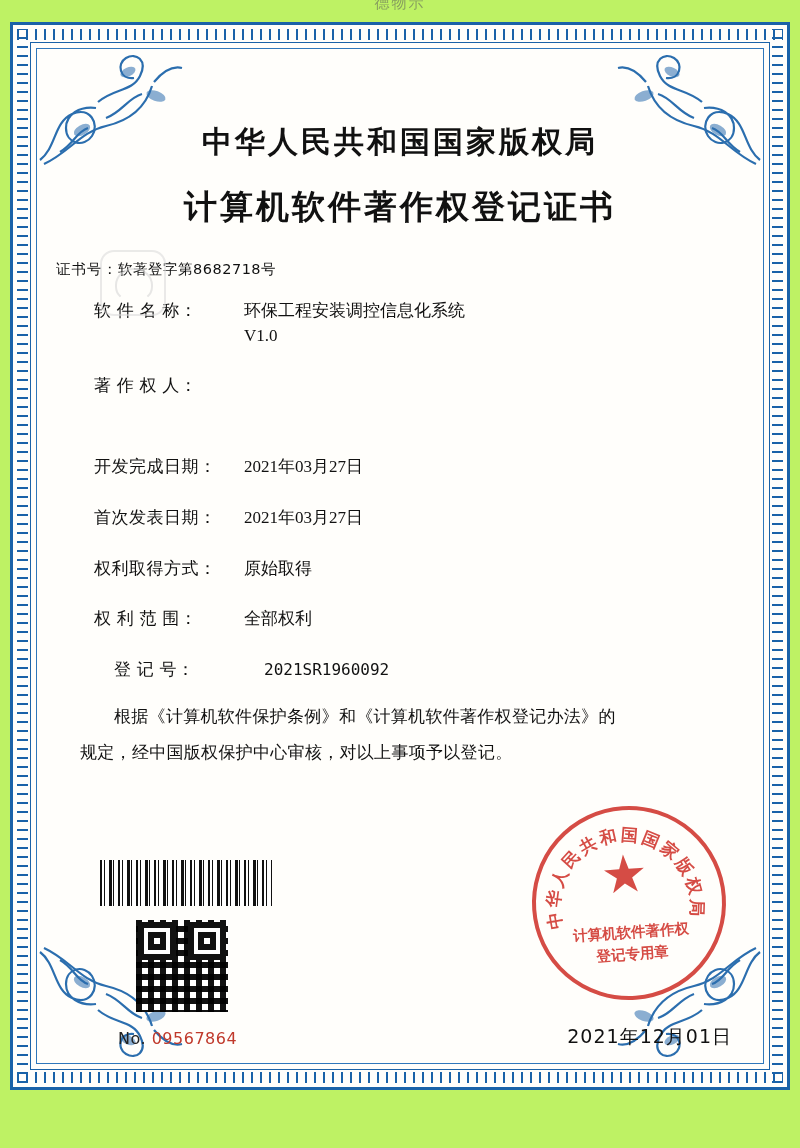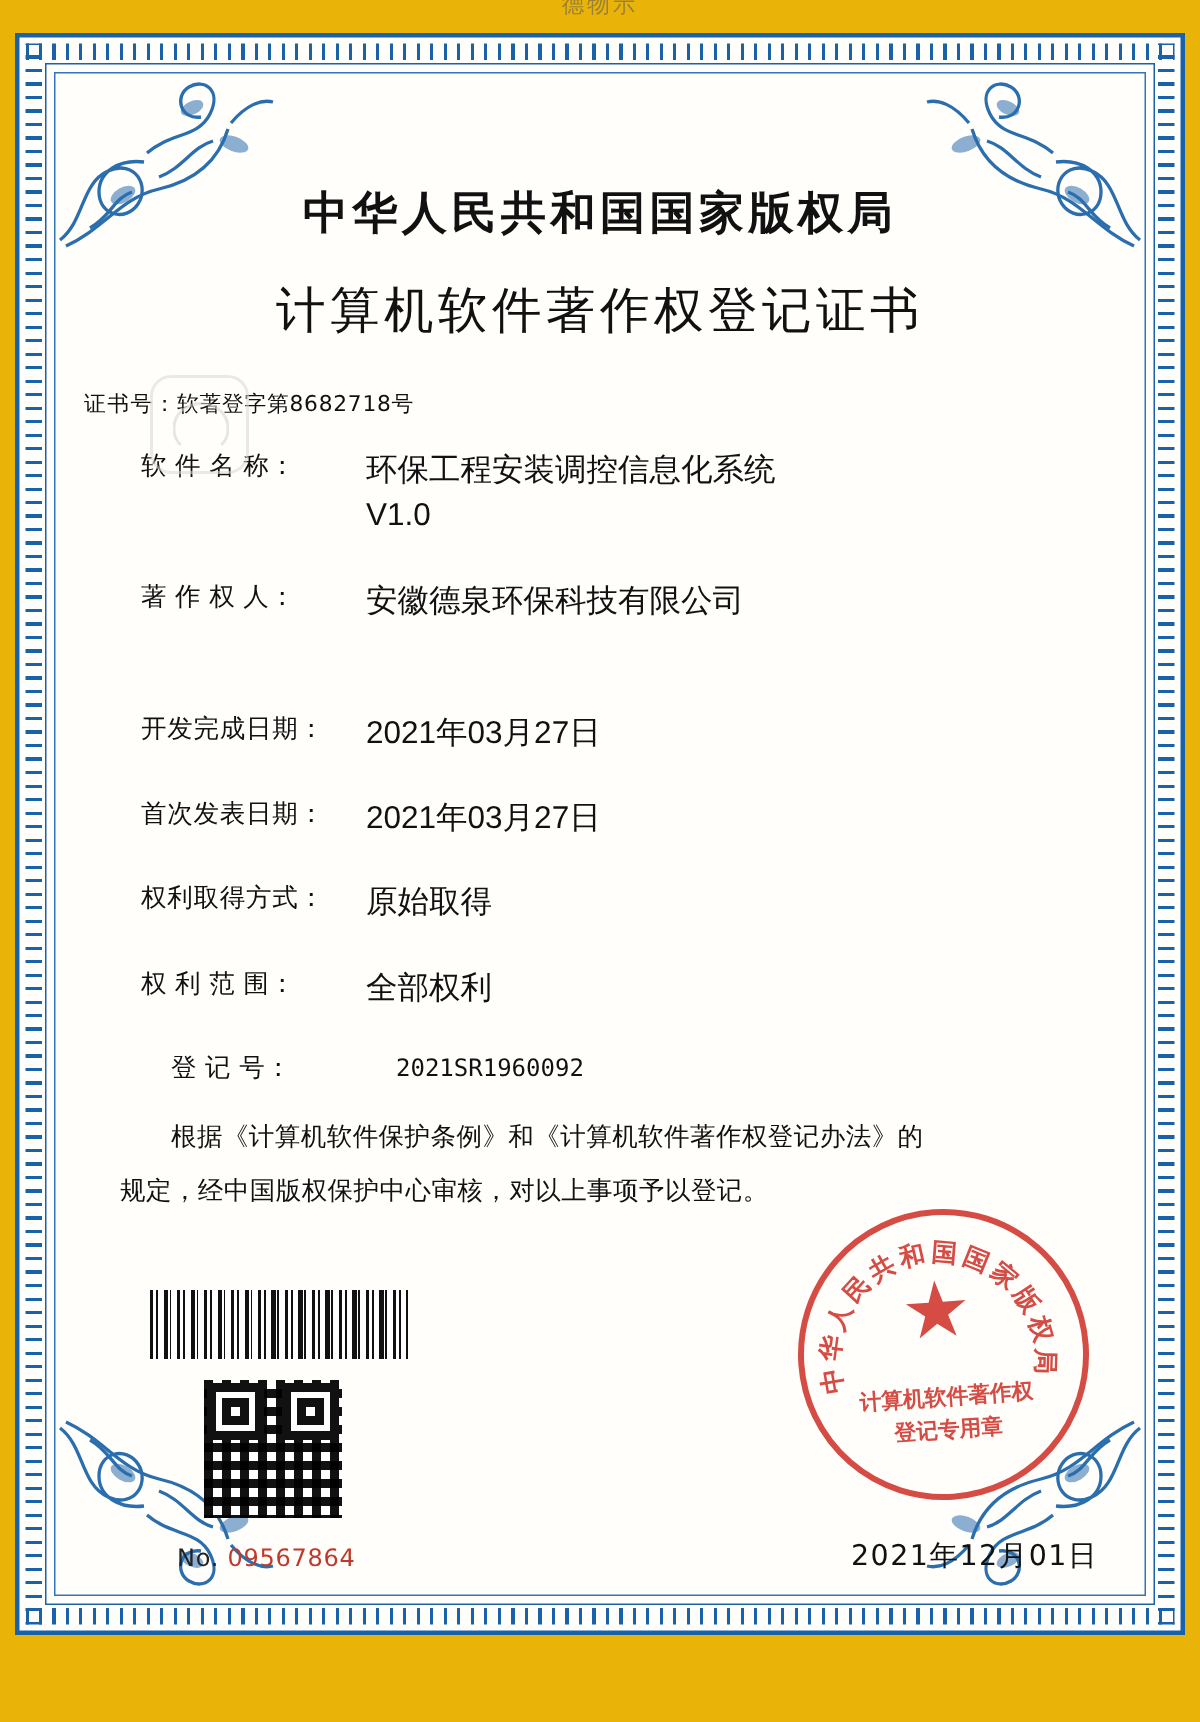--- a/index.html
+++ b/index.html
@@ -12,21 +12,21 @@
     height: 1148px;
     font-family: "DejaVu Sans", sans-serif;
     position: relative;
     overflow: hidden;
   }
 
   
   .page {
     position: absolute;
     inset: 0;
-    background: #eab308;
+    background: #bef264;
   }
 
   .top-stamp {
     position: absolute;
     top: -6px;
     left: 50%;
     transform: translateX(-50%);
     font-size: 15px;
     color: #5a5a5a;
     letter-spacing: 2px;
@@ -95,21 +95,21 @@
     text-align: center;
     font-size: 30px;
     font-weight: bold;
     letter-spacing: 3px;
     color: #111;
     font-family: "DejaVu Sans", sans-serif;
   }
   .title2 {
     text-align: center;
     font-size: 33px;
-    font-weight: normal;
+    font-weight: bold;
     letter-spacing: 3px;
     color: #111;
     margin-top: 22px;
     font-family: "DejaVu Serif", serif;
   }
 
   .certno {
     margin-top: 30px;
     padding-right: 18px;
     font-size: 14.5px;
@@ -151,24 +151,24 @@
   }
   .row .label {
     width: 150px;
     flex: none;
     font-size: 17px;
     color: #111;
     letter-spacing: .5px;
     font-family: Liberation Sans, sans-serif;
   }
   .row .value {
-    font-size: 21px;
+    font-size: 17px;
     color: #111;
     line-height: 1.45;
-    font-family: Liberation Sans, sans-serif;
+    font-family: Liberation Serif, serif;
   }
   .row .value.mono {
     font-family: "DejaVu Sans Mono", monospace;
     font-size: 16px;
     text-align: right;
   }
   .row.tight { margin-bottom: 18px; margin-left: 20px; }
   .row.gap-big { margin-bottom: 58px; }
 
   .para {
@@ -370,21 +370,20 @@
         <div class="row">
           <div class="label">软 件 名 称：</div>
           <div class="value">
             <div>环保工程安装调控信息化系统</div>
             <div class="mono">V1.0</div>
           </div>
         </div>
 
         <div class="row gap-big">
           <div class="label">著 作 权 人：</div>
-          <div class="value">安徽德泉环保科技有限公司</div>
         </div>
 
         <div class="row">
           <div class="label">开发完成日期：</div>
           <div class="value">2021年03月27日</div>
         </div>
 
         <div class="row">
           <div class="label">首次发表日期：</div>
           <div class="value">2021年03月27日</div>

